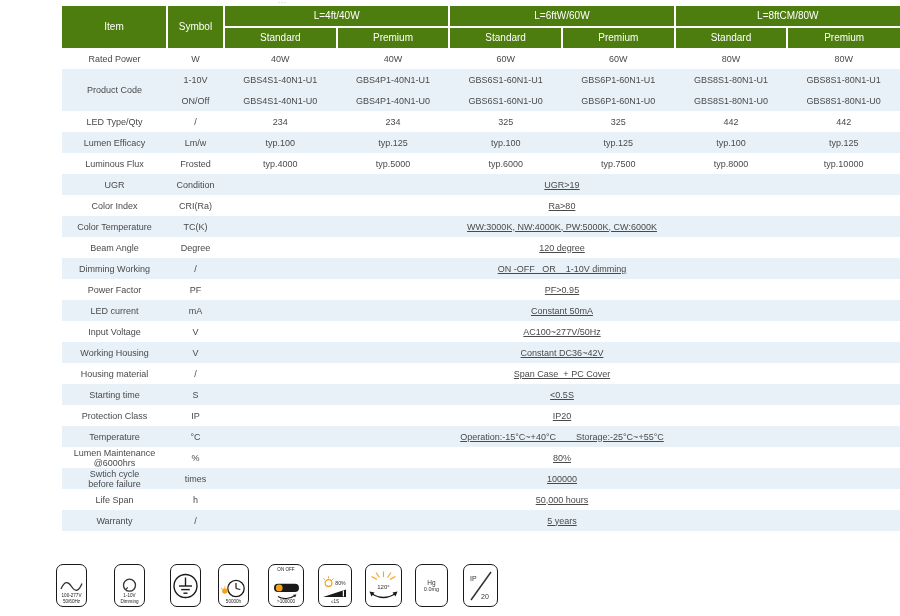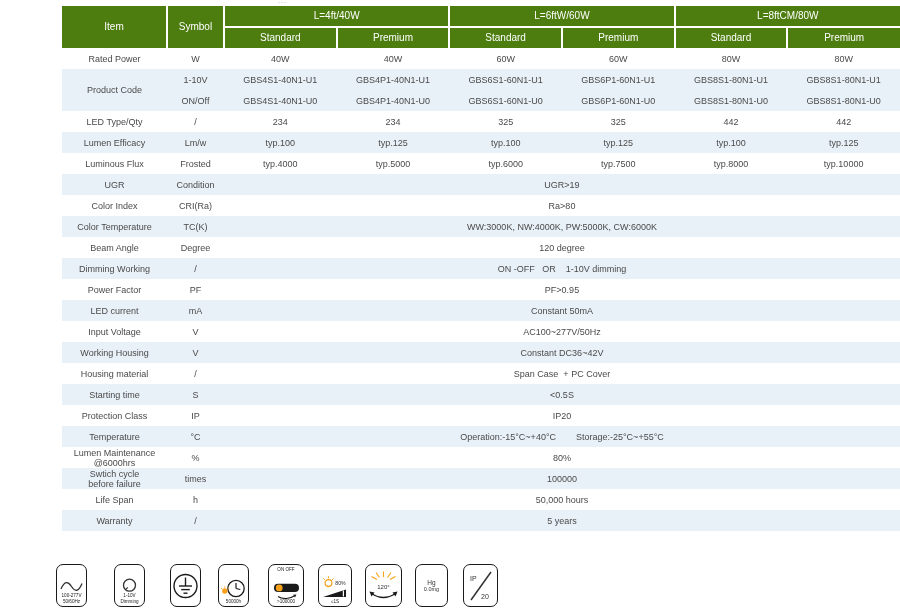--- a/index.html
+++ b/index.html
@@ -26,21 +26,21 @@
   .spec thead th{
     background:#4d7c0f;color:#ffffff;font-weight:normal;font-size:10px;
   }
   .th-group{height:21px;}
   .th-sub{height:19px;}
   .sepL{border-left:2px solid #ffffff;}
   .sepB{border-bottom:2px solid #ffffff;}
   tr.stripe td{background:#E9F1F8;}
   .c-label{white-space:pre-line;line-height:9.5px;}
   .c-sym{white-space:pre-line;}
-  .c-merged{white-space:pre;}
+  .c-merged{white-space:pre;text-decoration:underline;}
   .c-val{white-space:nowrap;}
 
   
   .icons{position:absolute;left:56px;top:564px;display:flex;align-items:flex-start;}
   .icon-box{
     box-sizing:border-box;height:43px;border:1.6px solid #1a1a1a;border-radius:7px;
     display:flex;flex-direction:column;align-items:center;justify-content:flex-end;
     padding:2px 1px 2px;background:#fff;
   }
   .cap{font-size:4.6px;line-height:5.4px;color:#222;text-align:center;white-space:nowrap;width:100%;}

